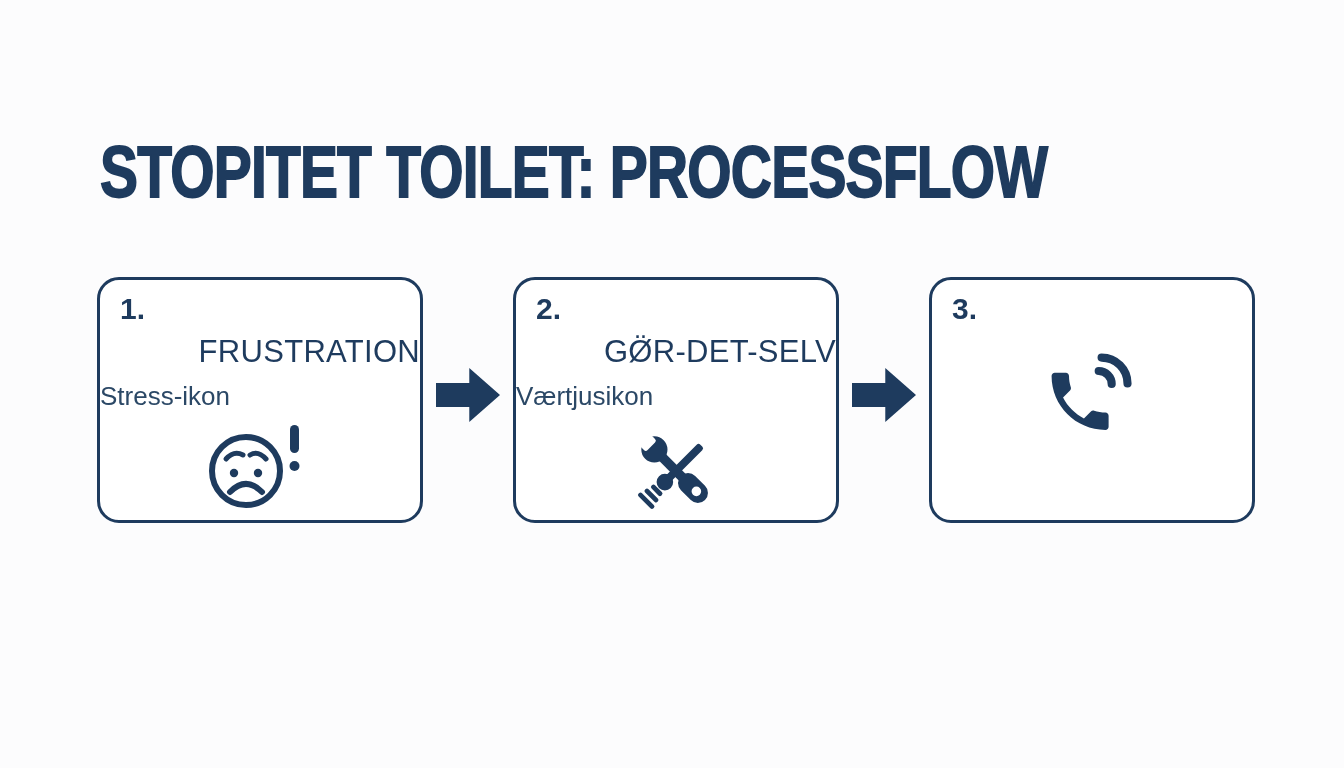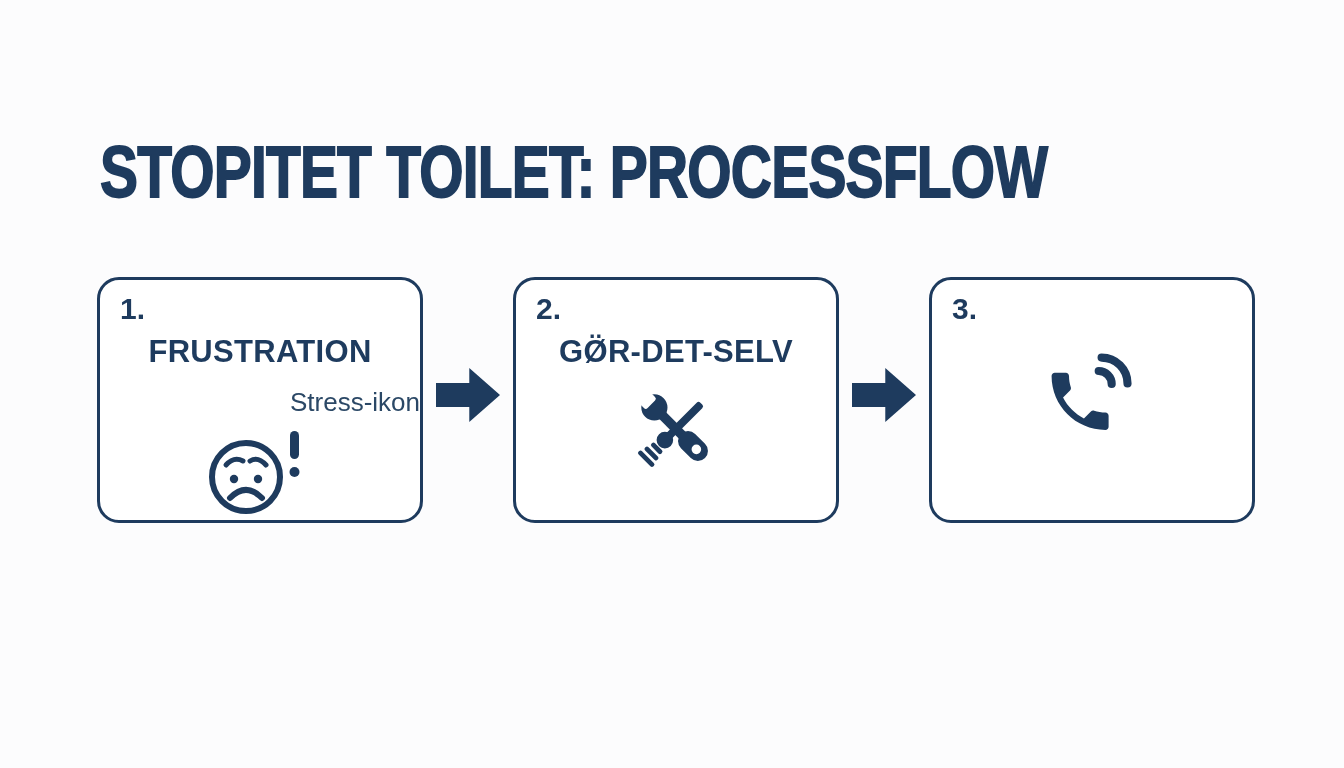--- a/index.html
+++ b/index.html
@@ -45,29 +45,29 @@
     padding-top:56px;
   }
   .step .num{
     position:absolute;
     top:12px;
     left:20px;
     font-size:30px;
     font-weight:bold;
   }
   .step h2{
-    text-align:center;
+    text-align:right;
     font-size:31px;
-    font-weight:bold;
+    font-weight:normal;
     letter-spacing:0.3px;
     line-height:1;
   }
   .step .subtitle{
-    margin-top:22px;
-    text-align:right;
+    margin-top:16px;
+    text-align:left;
     font-size:26px;
     font-weight:400;
     color:var(--navy-soft);
     line-height:1;
   }
   .step .iconwrap{
     margin-top:14px;
     display:flex;
     justify-content:center;
     align-items:flex-start;
@@ -116,20 +116,21 @@
     </div>
   </section>
 
   <div class="arrowbox">
     <div class="arrow"></div>
   </div>
 
   <section class="step">
     <span class="num">2.</span>
     <h2>GØ̈R-DET-SELV</h2>
+    <p class="subtitle">Værtjusikon</p>
     <div class="iconwrap">
       <svg width="100" height="96" viewBox="0 0 110 110">
 
         <g transform="rotate(-45 55 55)">
           <rect class="fill" x="4" y="43" width="5.5" height="24" rx="2.5"></rect>
           <rect class="fill" x="12.5" y="45" width="5.5" height="20" rx="2.5"></rect>
           <rect class="fill" x="21" y="47" width="5.5" height="16" rx="2.5"></rect>
           <circle class="fill" cx="37" cy="55" r="9.5"></circle>
           <rect class="fill" x="41" y="50.5" width="55" height="9" rx="3"></rect>
         </g>

